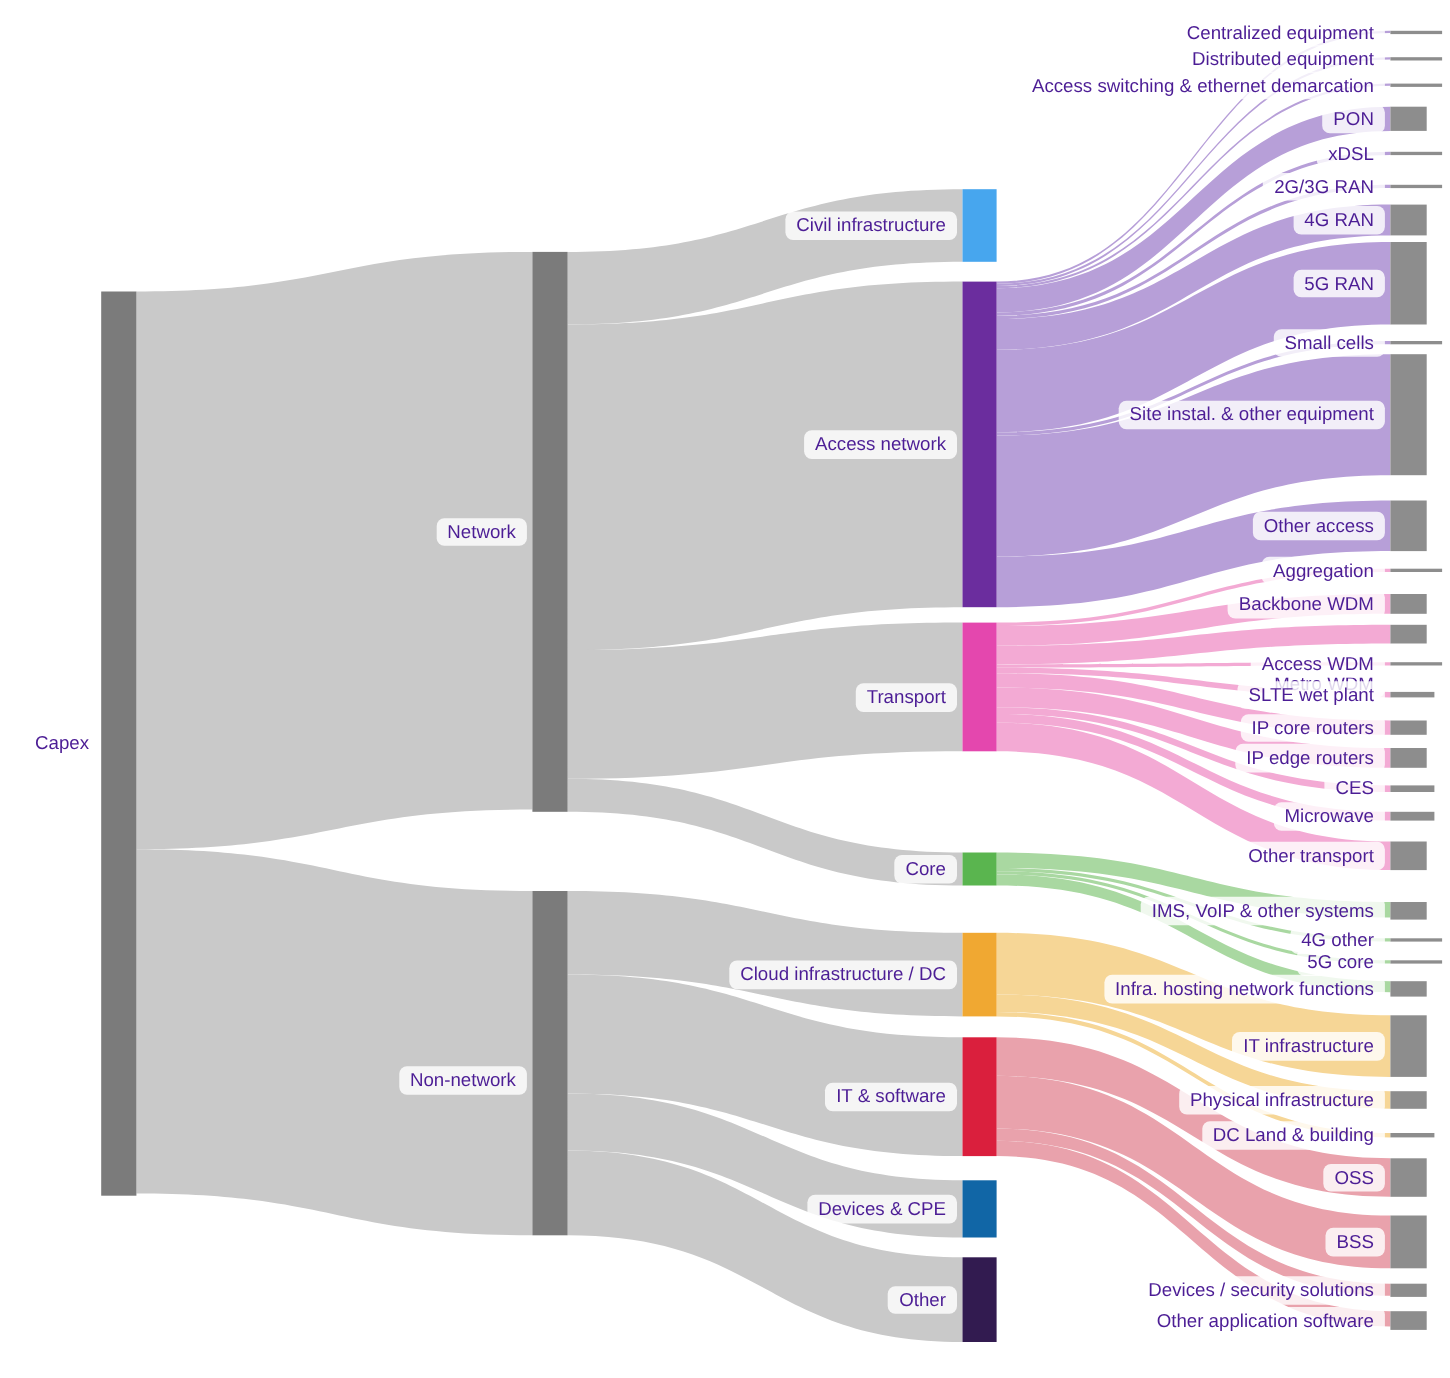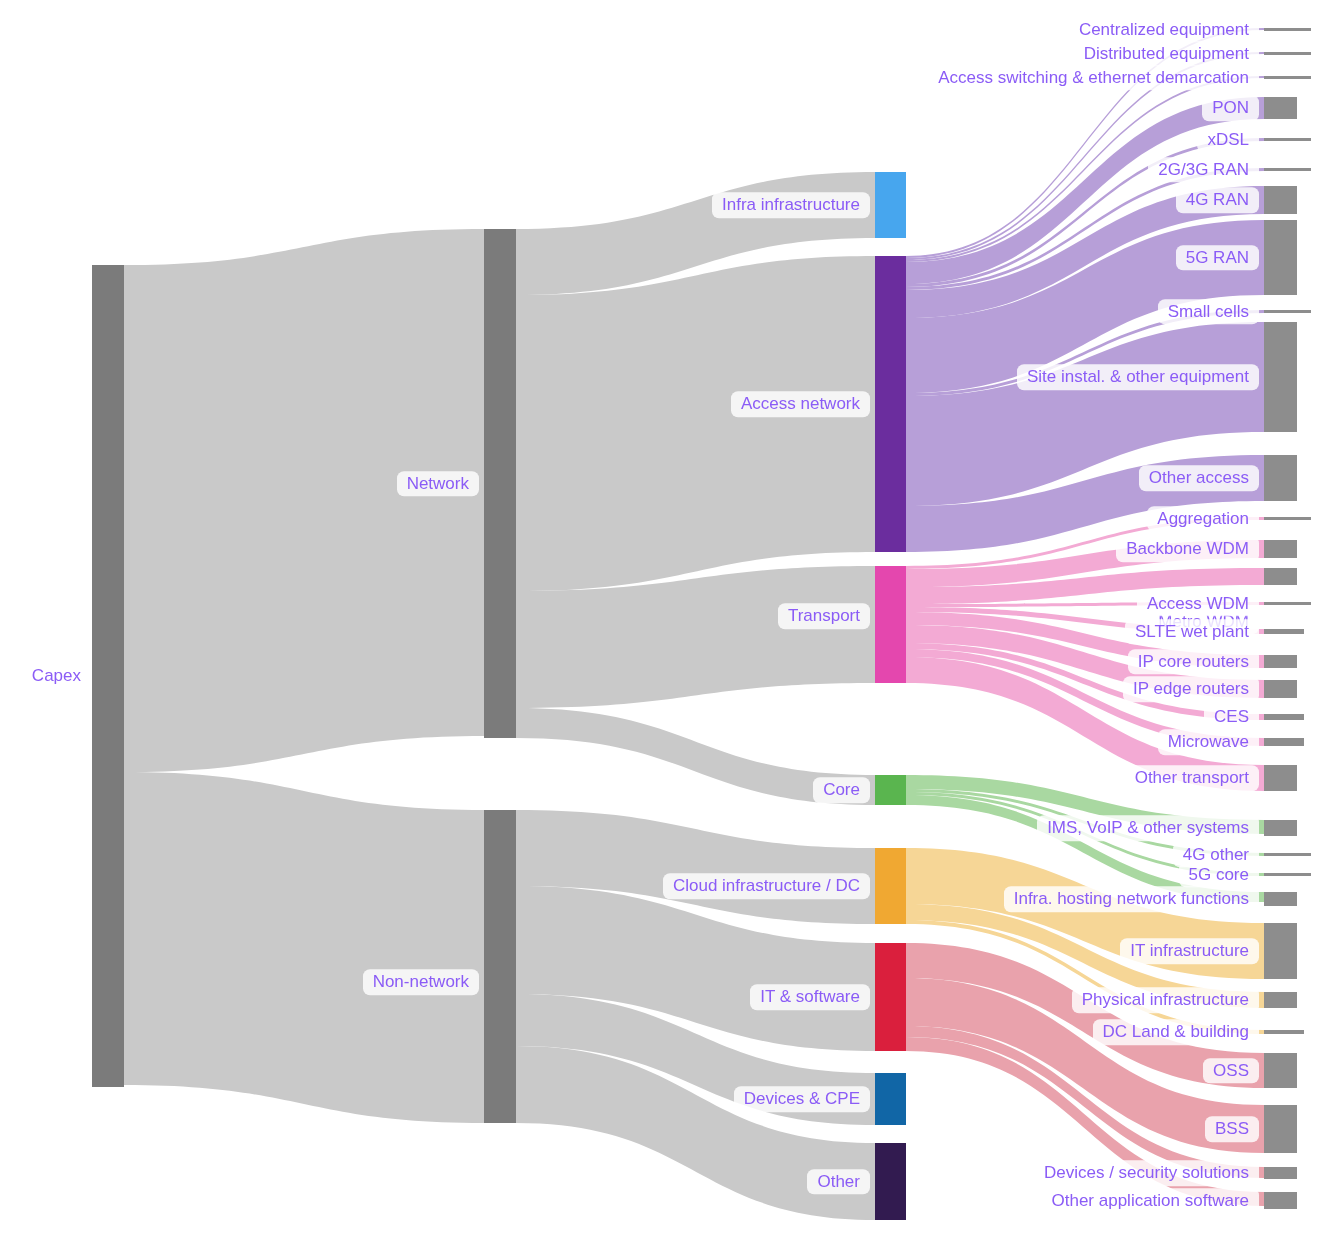--- a/index.html
+++ b/index.html
@@ -9,21 +9,21 @@
     background:#ffffff;
     font-family:"Liberation Sans", sans-serif;
     overflow:hidden;
   }
   .canvas svg{position:absolute;left:0;top:0;}
   .lbl{
     position:absolute;
     transform:translateY(-50%);
     white-space:nowrap;
     font-size:17px;
-    color:#8b5cf6;
+    color:#4c1d95;
     background:rgba(255,255,255,0.82);
     border-radius:7px;
     padding:3px 10px;
     line-height:1.15;
   }
   .lbl.plain{
     background:transparent;
     border-radius:0;
     padding:0 6px 0 0;
   }
@@ -116,23 +116,23 @@
       <rect x="1264" y="1030" width="40" height="4" fill="#8d8d8d"></rect>
       <rect x="1264" y="1053" width="33" height="35" fill="#8d8d8d"></rect>
       <rect x="1264" y="1105" width="33" height="48" fill="#8d8d8d"></rect>
       <rect x="1264" y="1167" width="33" height="12" fill="#8d8d8d"></rect>
       <rect x="1264" y="1192" width="33" height="17" fill="#8d8d8d"></rect>
     </svg>
   <div>
       <div class="lbl plain" style="right: 1231px; top: 676px;">Capex</div>
       <div class="lbl" style="right: 839px; top: 483.5px;">Network</div>
       <div class="lbl" style="right: 839px; top: 982px;">Non-network</div>
-      <div class="lbl" style="right: 448px; top: 205px;">Infra infrastructure</div>
+      <div class="lbl" style="right: 448px; top: 205px;">Civil infrastructure</div>
       <div class="lbl" style="right: 448px; top: 404px;">Access network</div>
-      <div class="lbl" style="right: 448px; top: 616px;">Transport</div>
+      <div class="lbl" style="right: 448px; top: 634px;">Transport</div>
       <div class="lbl" style="right: 448px; top: 790px;">Core</div>
       <div class="lbl" style="right: 448px; top: 886px;">Cloud infrastructure / DC</div>
       <div class="lbl" style="right: 448px; top: 997px;">IT &amp; software</div>
       <div class="lbl" style="right: 448px; top: 1099px;">Devices &amp; CPE</div>
       <div class="lbl" style="right: 448px; top: 1181.5px;">Other</div>
       <div class="lbl" style="right: 59px; top: 29.5px;">Centralized equipment</div>
       <div class="lbl" style="right: 59px; top: 53.5px;">Distributed equipment</div>
       <div class="lbl" style="right: 59px; top: 77.5px;">Access switching &amp; ethernet demarcation</div>
       <div class="lbl" style="right: 59px; top: 108px;">PON</div>
       <div class="lbl" style="right: 59px; top: 139.5px;">xDSL</div>

